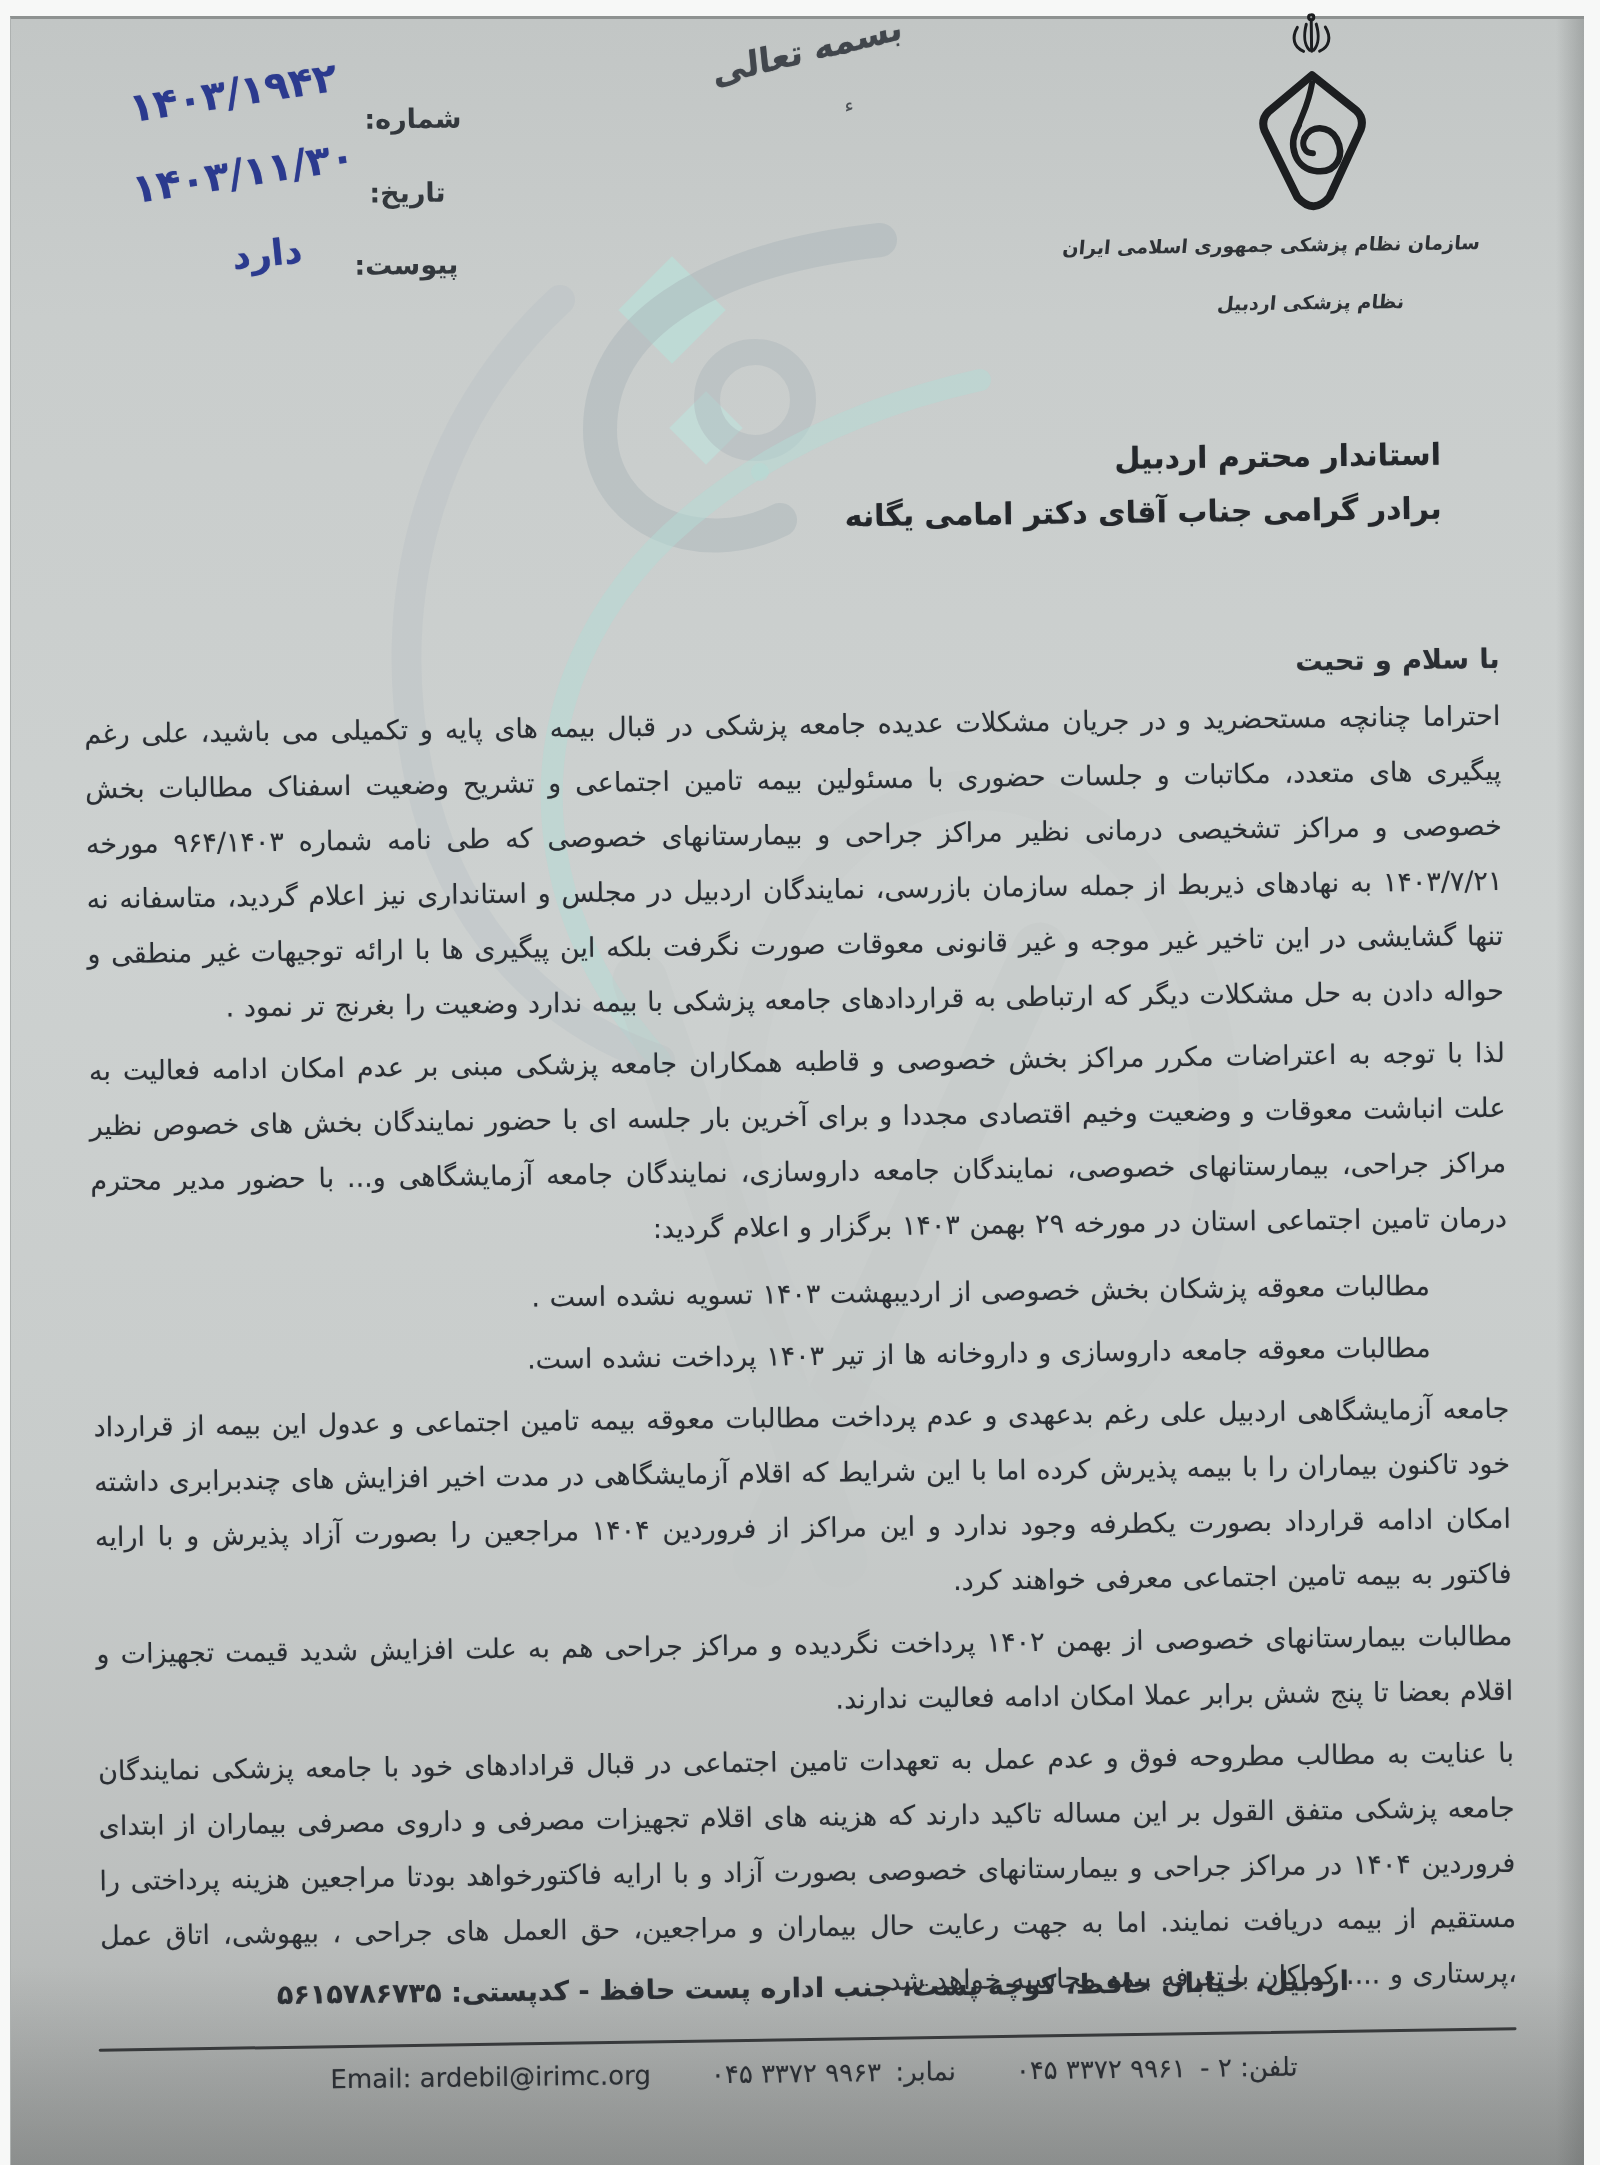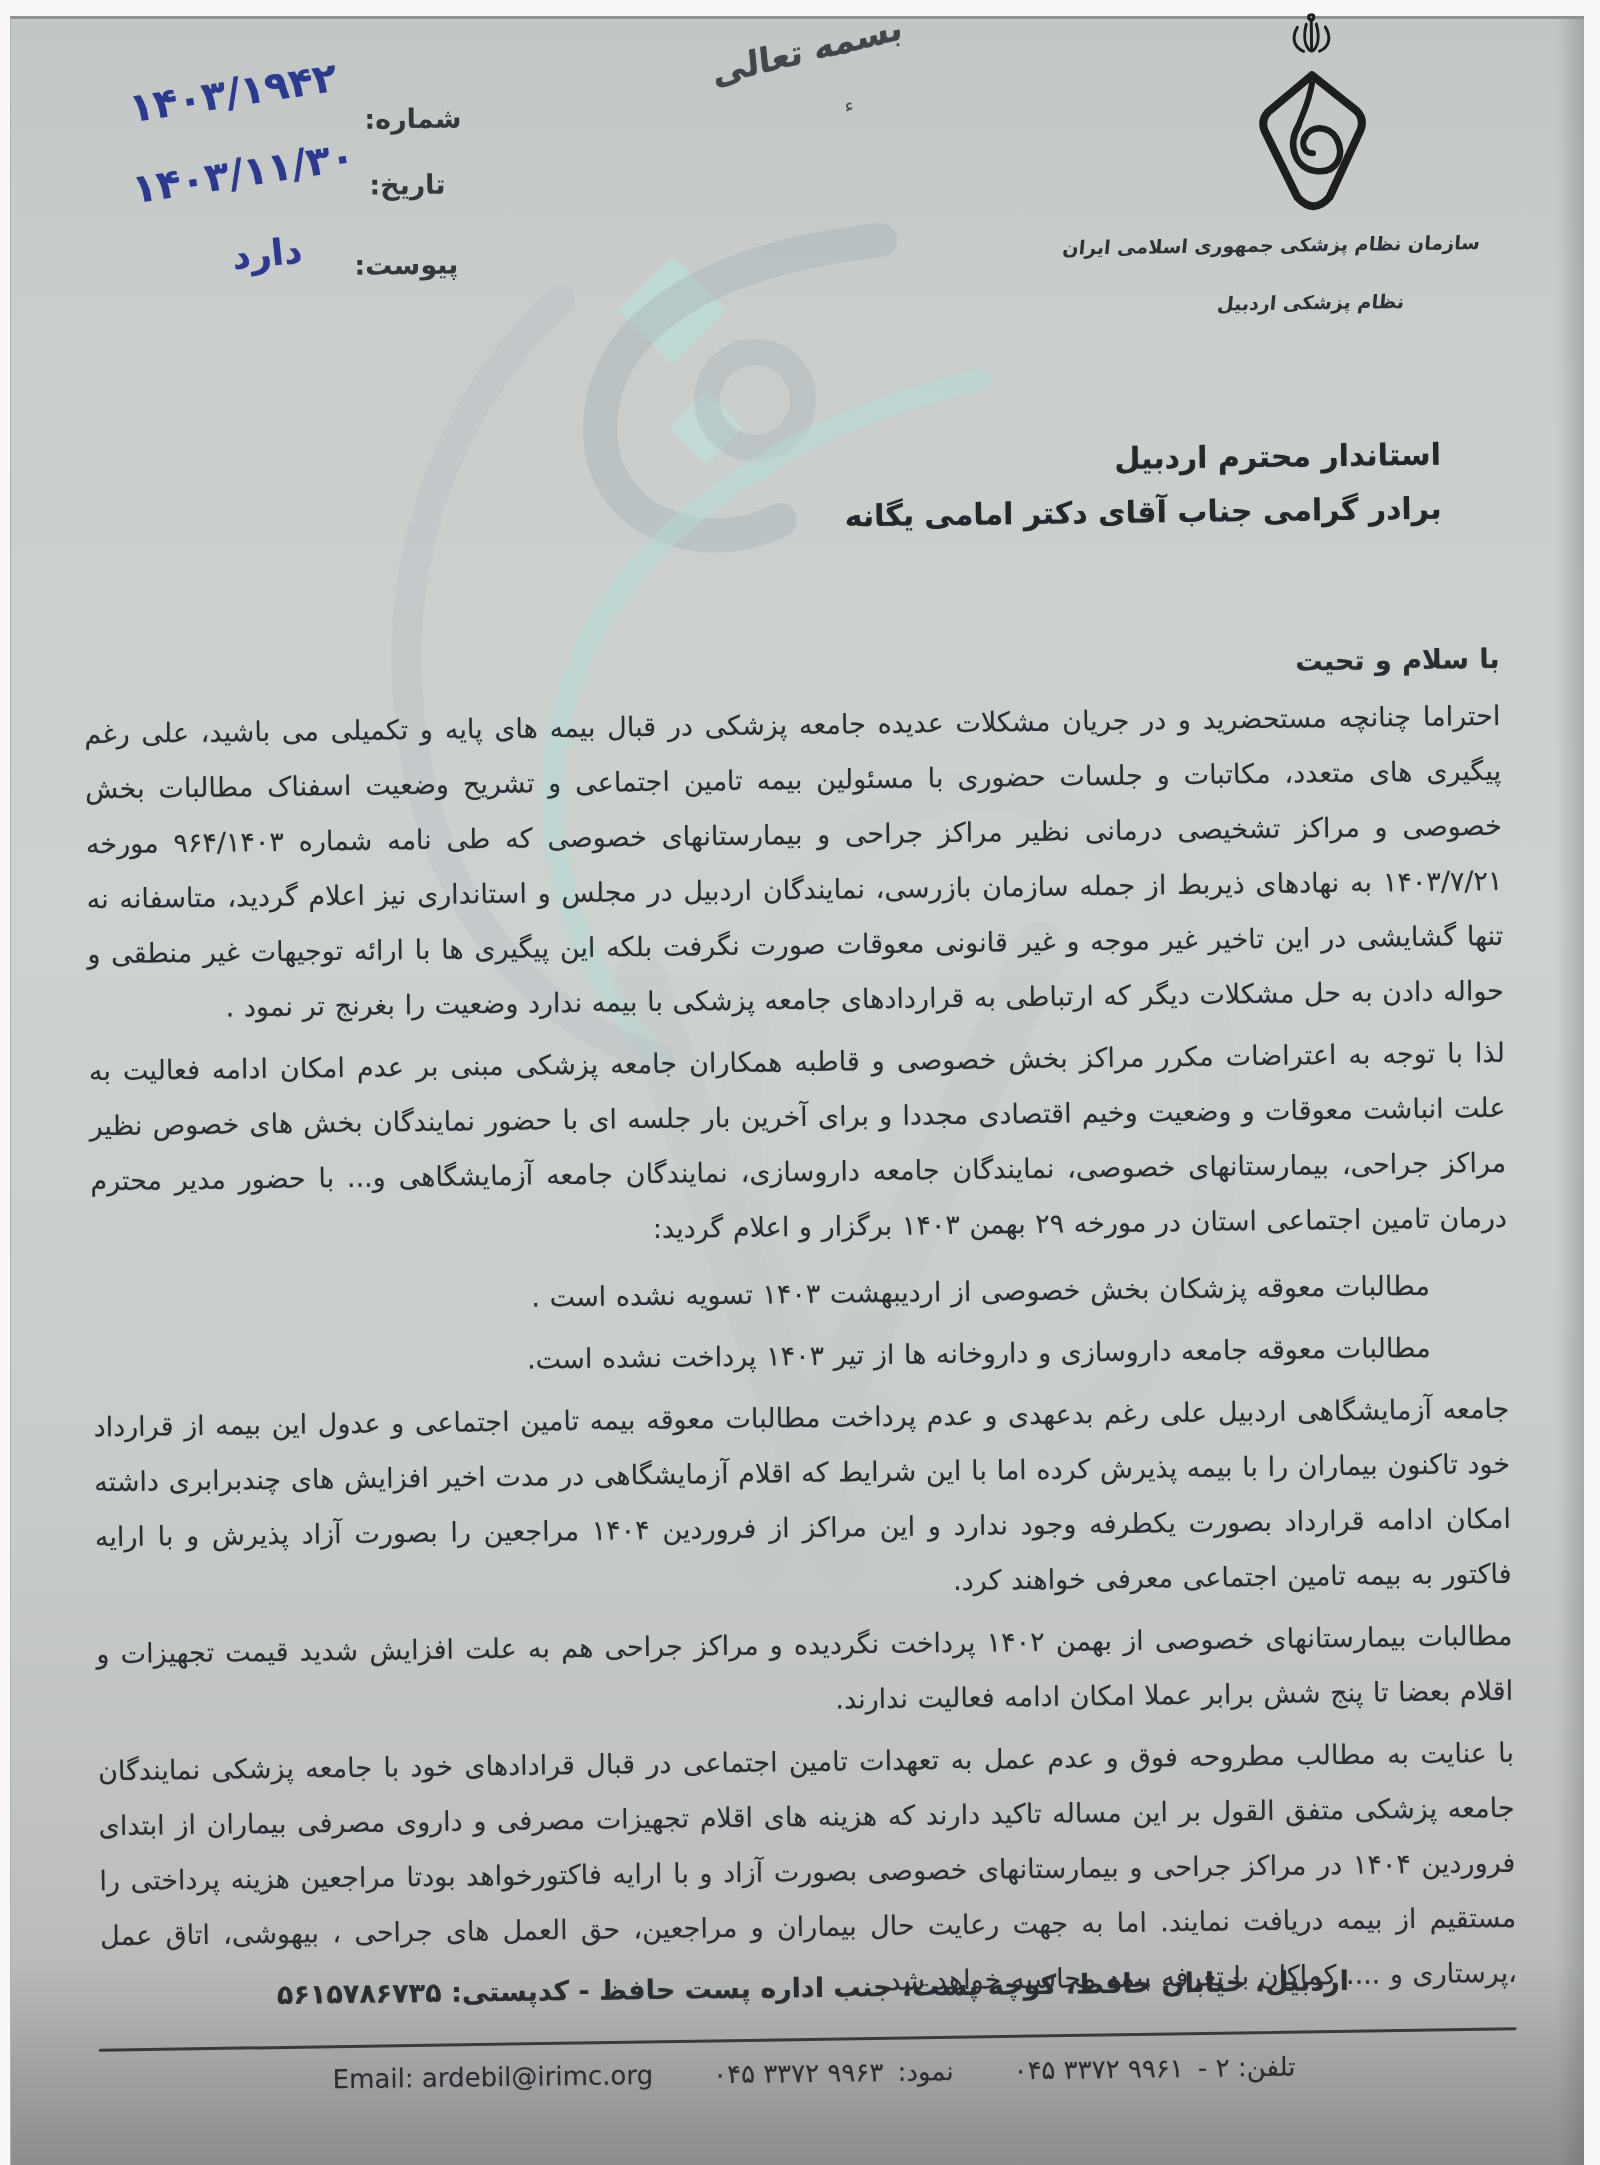--- a/index.html
+++ b/index.html
@@ -24,21 +24,21 @@
   .wm{position:absolute;inset:0;pointer-events:none;}
 
   
   .m-label{position:absolute;font-size:27px;font-weight:600;color:#33383d;direction:rtl;}
   .hand{position:absolute;color:#2b3a8e;font-weight:600;direction:rtl;
         text-shadow:0 0 1px rgba(43,58,142,.5);}
   .hand-number{left:140px;top:62px;font-size:40px;transform:rotate(-8deg);}
   .hand-date{left:142px;top:142px;font-size:40px;transform:rotate(-8deg);}
   .hand-attach{left:242px;top:226px;font-size:36px;transform:rotate(-5deg);}
   .lbl-number{left:376px;top:98px;}
-  .lbl-date{left:380px;top:164px;}
+  .lbl-date{left:380px;top:172px;}
   .lbl-attach{left:364px;top:244px;}
 
   .besmele{position:absolute;left:705px;top:30px;width:230px;text-align:center;
     font-size:34px;font-weight:600;color:#41464c;
     transform:rotate(-13deg) skewX(-8deg);text-shadow:0 0 1px rgba(60,64,70,.5);}
 
   .logo{position:absolute;left:1244px;top:20px;width:160px;height:210px;}
   .org-name{position:absolute;left:1140px;top:240px;width:350px;text-align:center;
     font-size:19px;font-weight:700;color:#2e3236;direction:rtl;white-space:nowrap;
     transform:skewX(-6deg);}
@@ -135,20 +135,20 @@
     </div>
 
     <div class="address">اردبیل، خیابان حافظ، کوچه پست، جنب اداره پست حافظ - کدپستی: ۵۶۱۵۷۸۶۷۳۵</div>
     <div class="rule"></div>
     <div class="contact">
       <span>
         <span>تلفن: ۲ -</span>
         <span class="num" dir="ltr">۰۴۵ ۳۳۷۲ ۹۹۶۱</span>
       </span>
       <span>
-        <span>نمود:</span>
+        <span>نمابر:</span>
         <span class="num" dir="ltr">۰۴۵ ۳۳۷۲ ۹۹۶۳</span>
       </span>
       <span dir="ltr">Email: ardebil@irimc.org</span>
     </div>
 
   </div>
 </div>
 
 </body></html>

